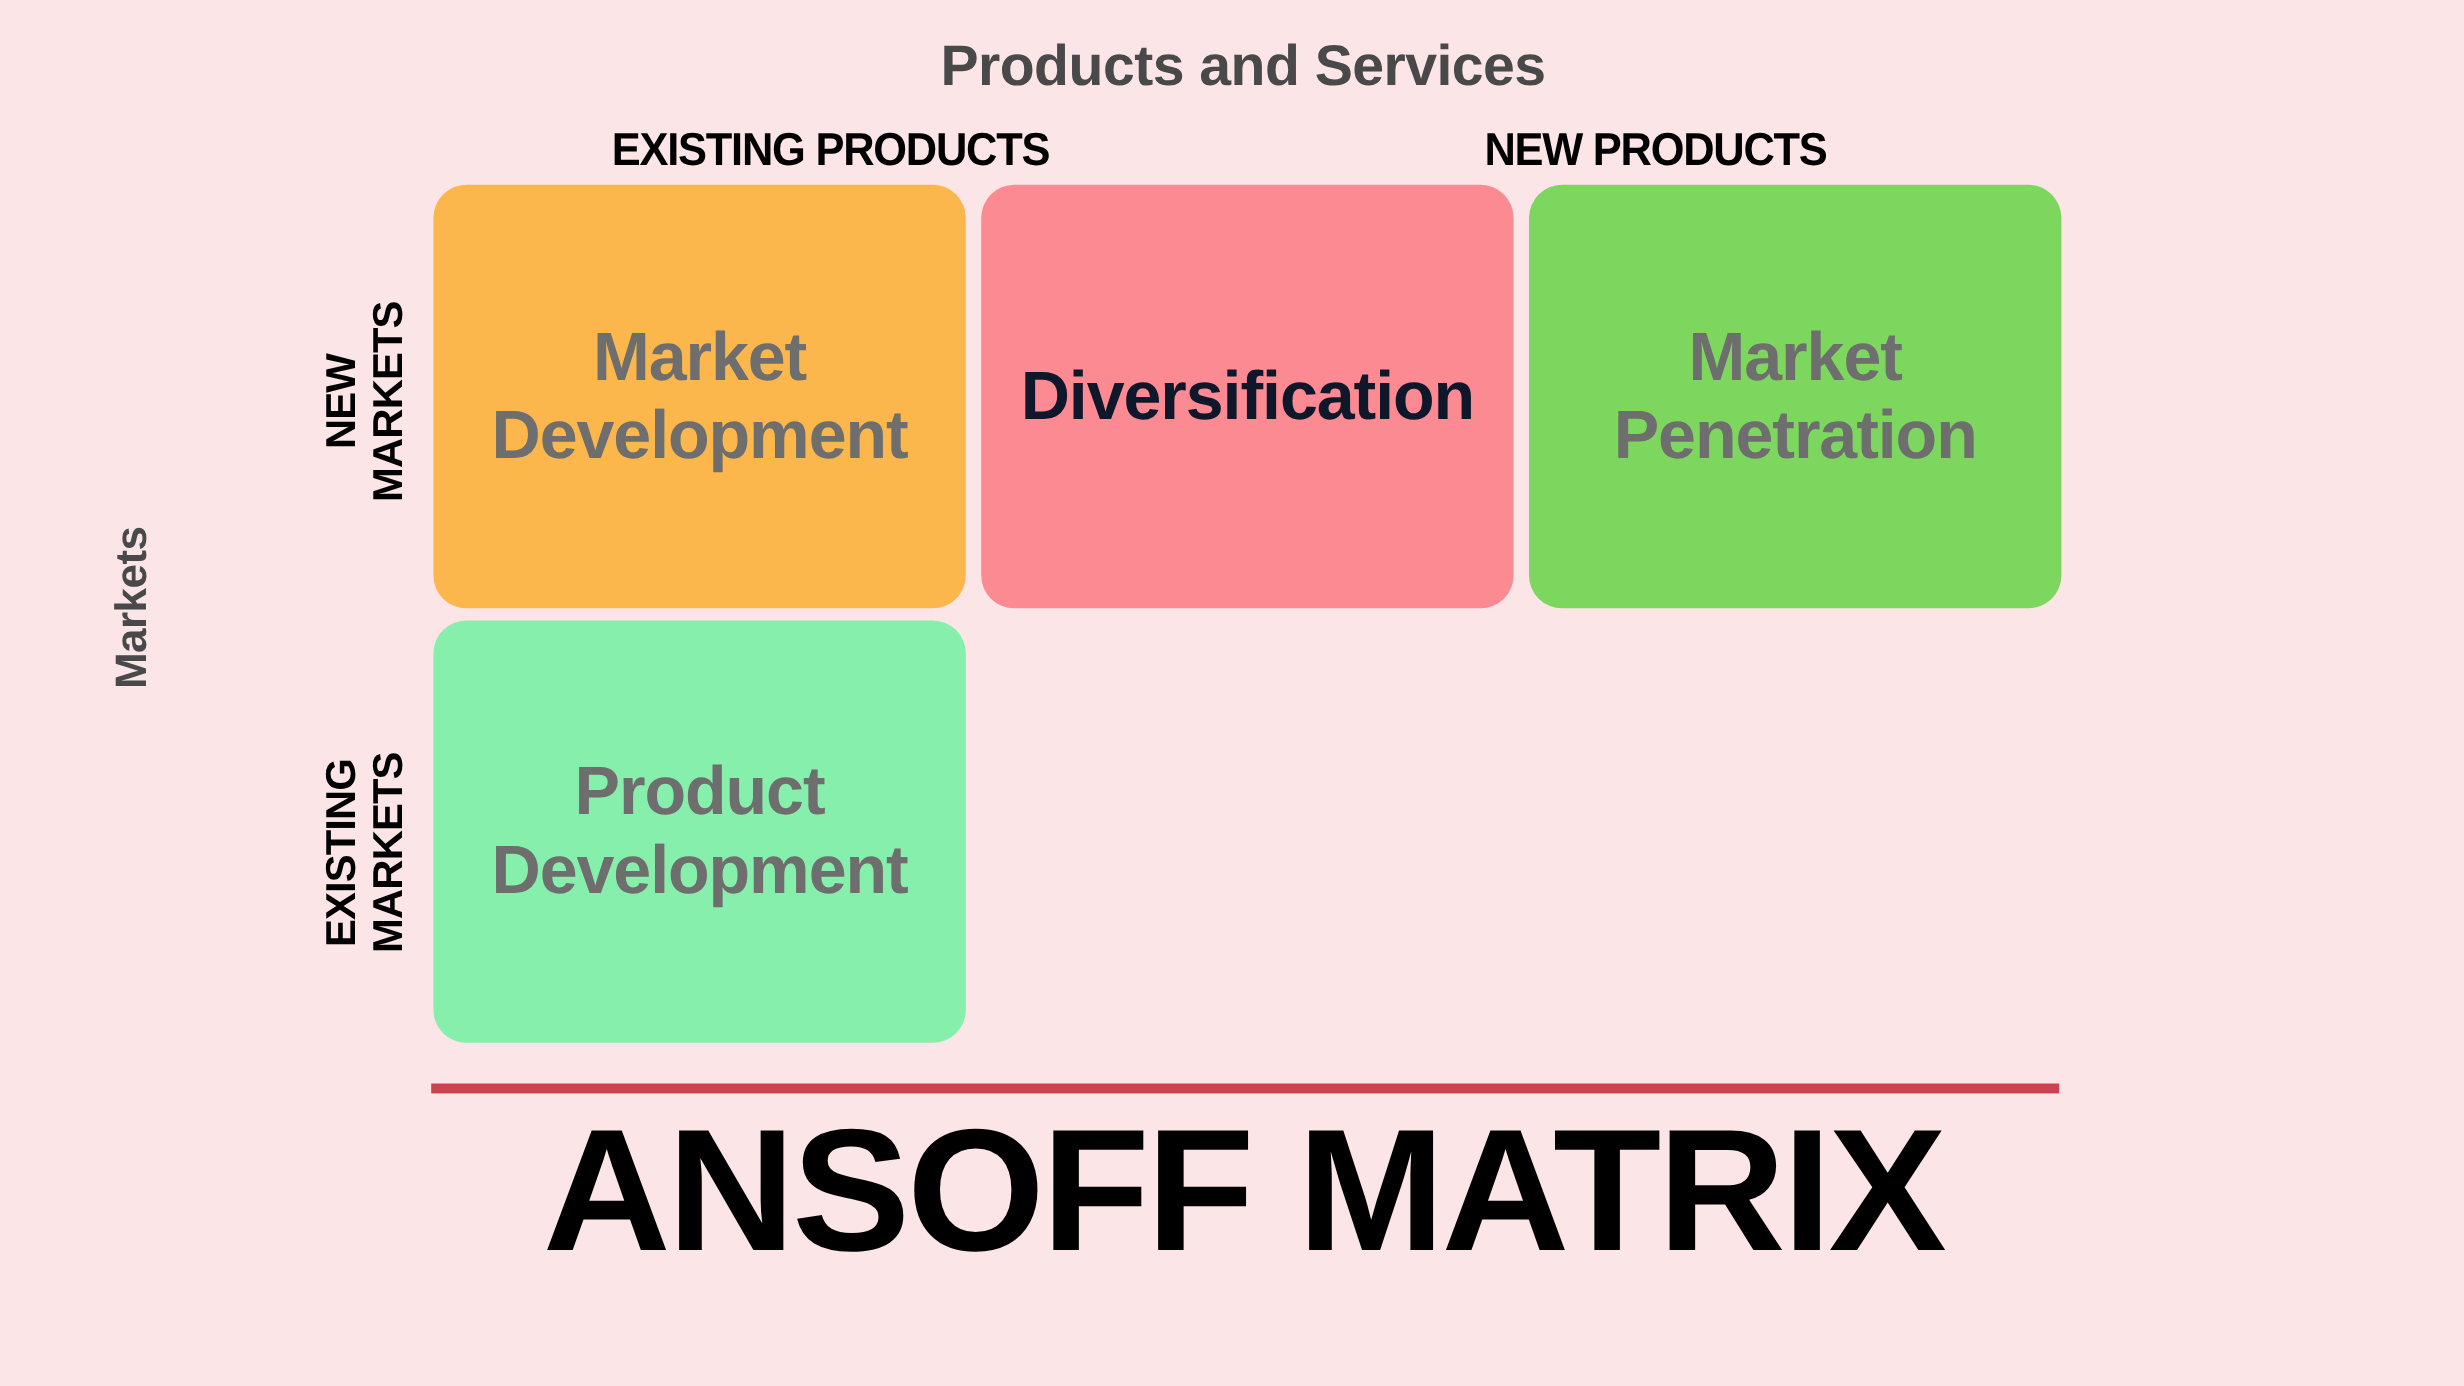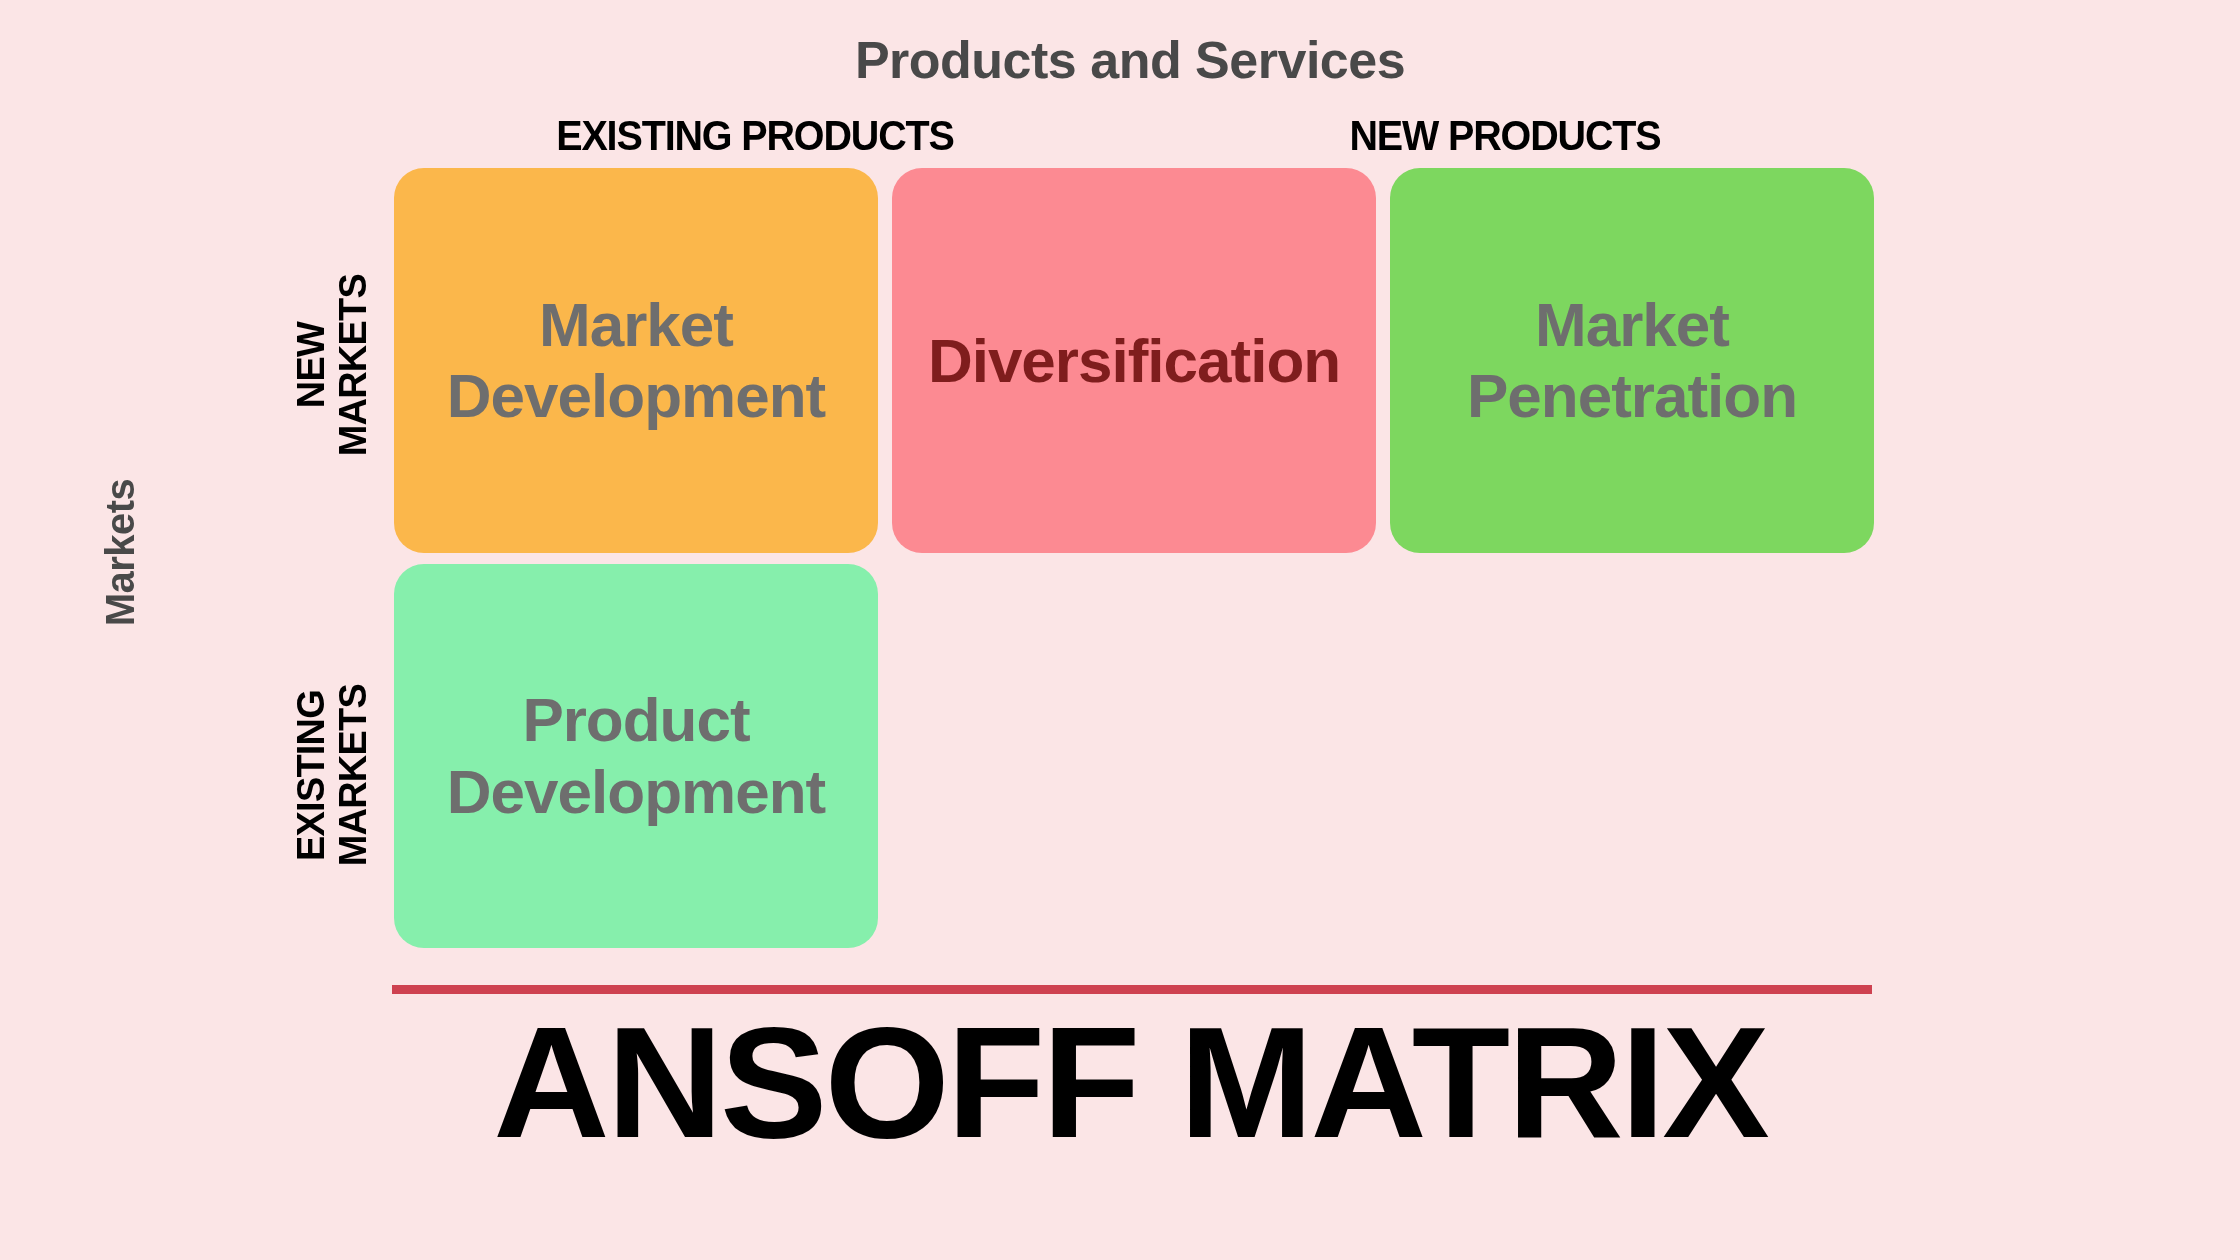--- a/index.html
+++ b/index.html
@@ -175,21 +175,21 @@
 <div id="matrix-grid">
 
   <div class="quadrant" id="quadrant-market-development" style="background: rgb(251, 183, 75);">
     <div class="quadrant-label" style="color: rgb(110, 110, 110);">
       <div>Market</div>
       <div>Development</div>
     </div>
   </div>
 
   <div class="quadrant" id="quadrant-diversification" style="background: rgb(252, 138, 146);">
-    <div class="quadrant-label" style="color: #7f1d1d;">
+    <div class="quadrant-label" style="color: #0f172a;">
       <div>Diversification</div>
     </div>
   </div>
 
   <div class="quadrant" id="quadrant-market-penetration" style="background: rgb(125, 215, 95);">
     <div class="quadrant-label" style="color: rgb(110, 110, 110);">
       <div>Market</div>
       <div>Penetration</div>
     </div>
   </div>

